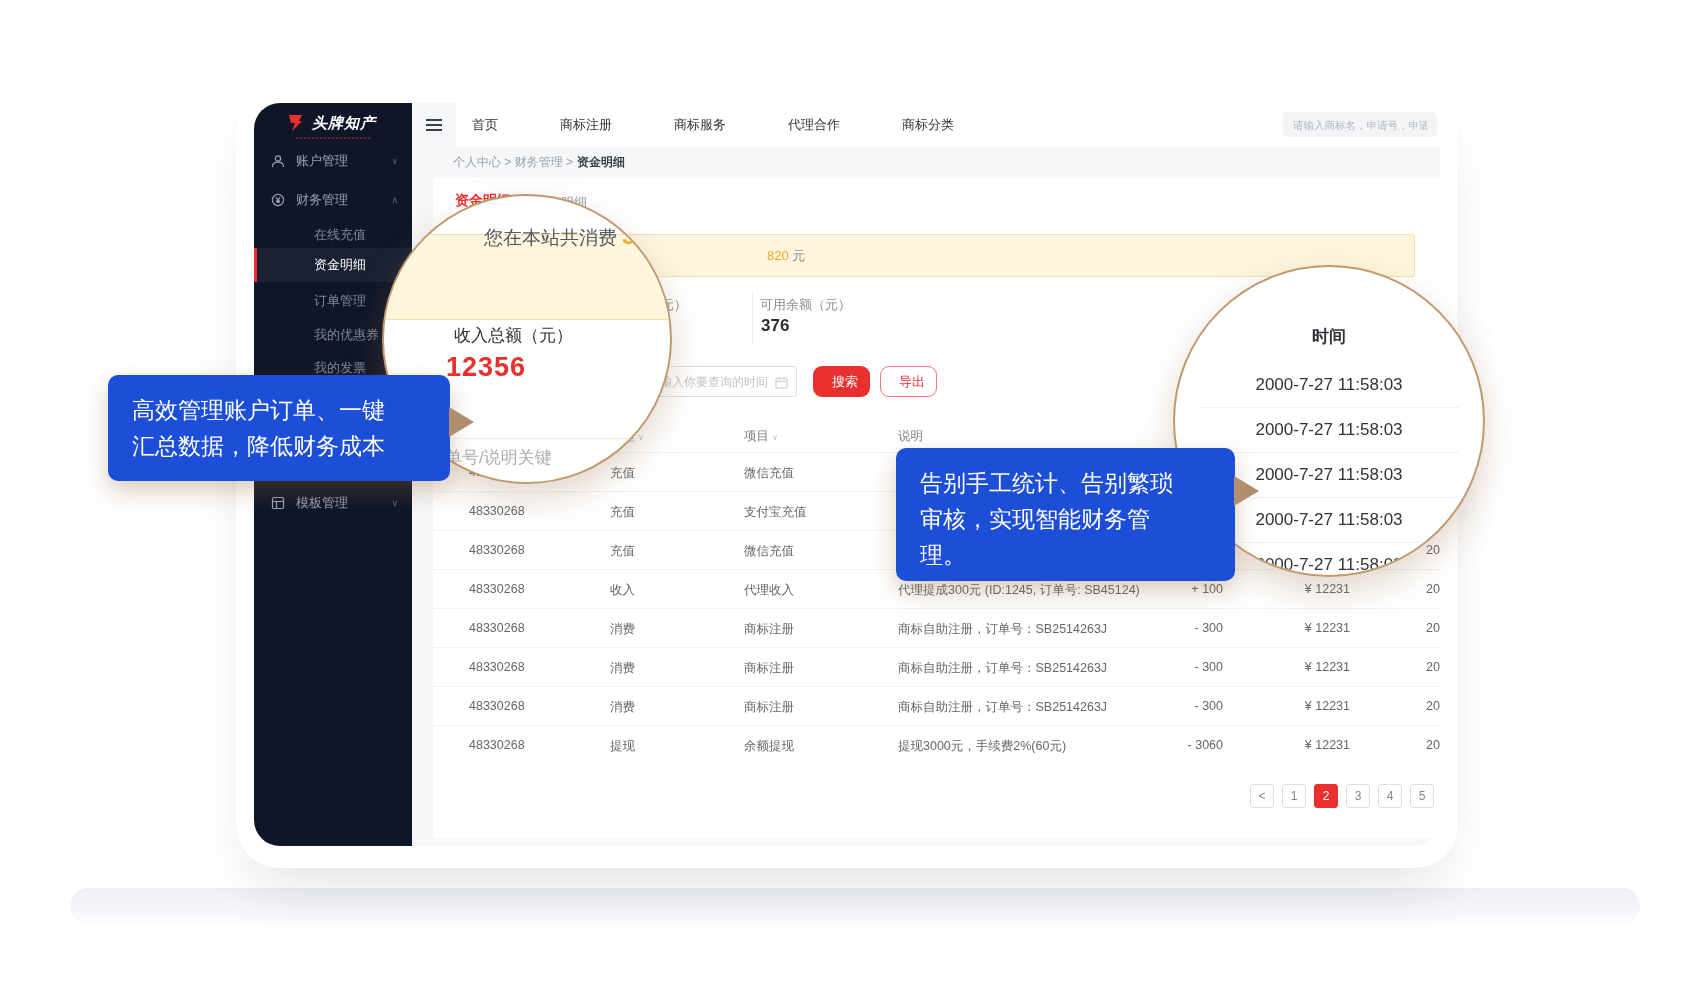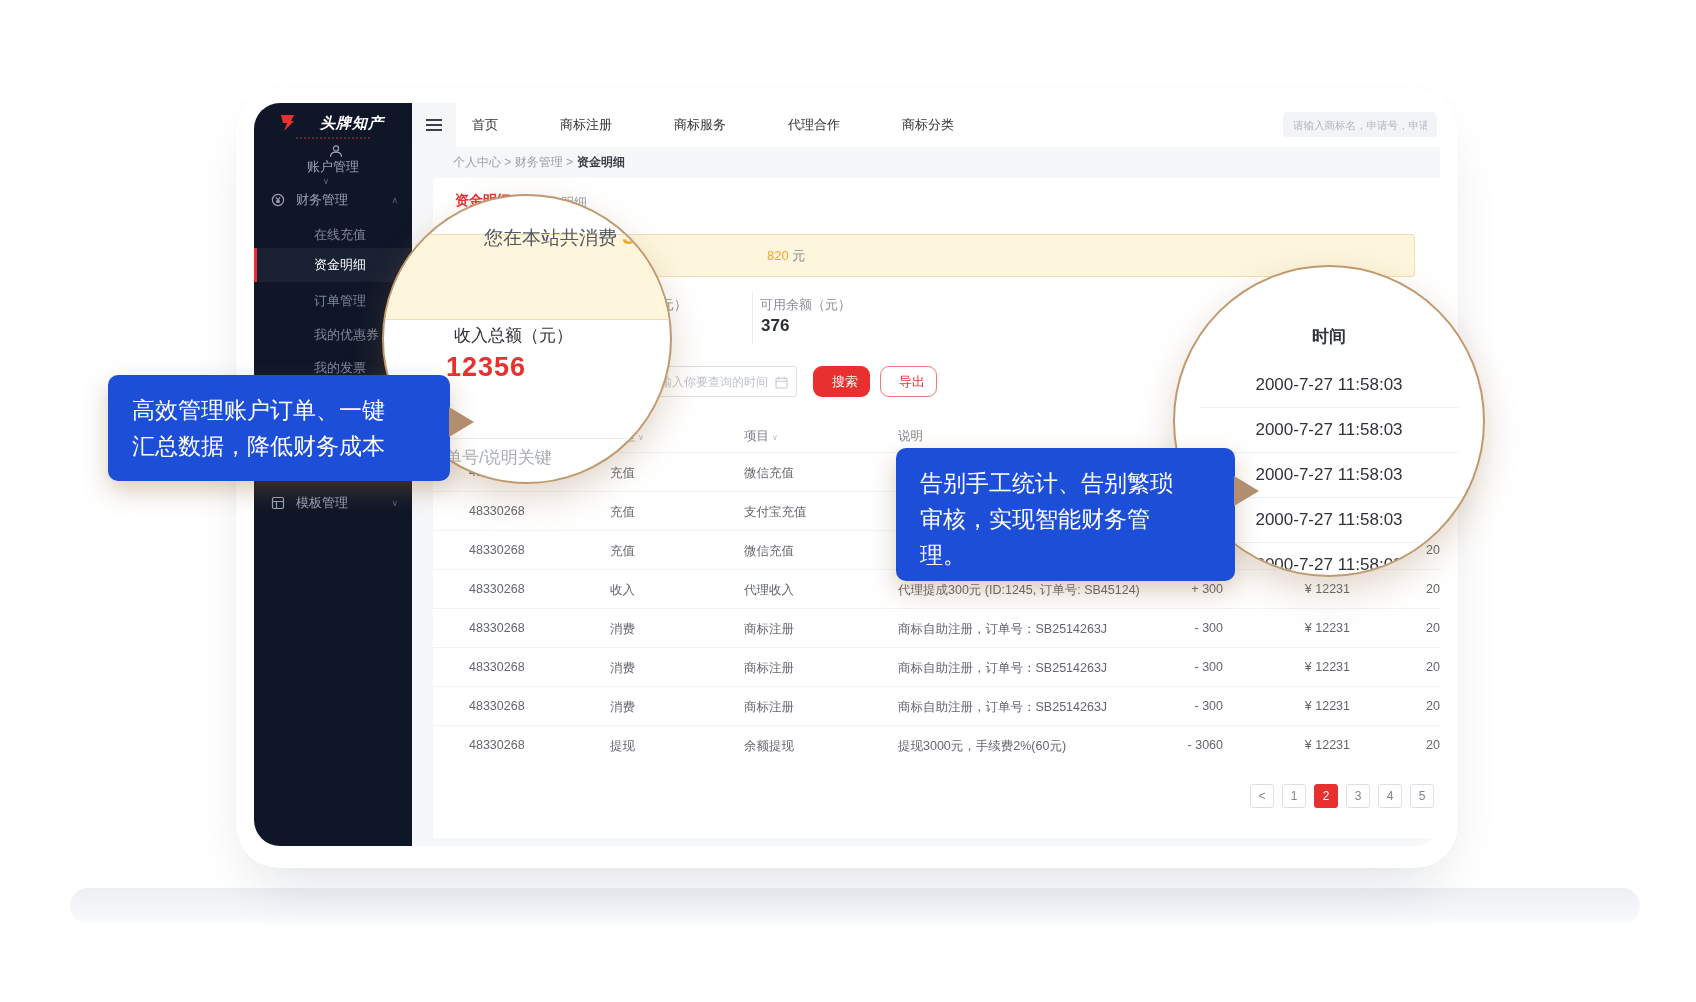--- a/index.html
+++ b/index.html
@@ -8,21 +8,21 @@
 
   
   .laptop-base{position:absolute;left:70px;top:888px;width:1570px;height:36px;border-radius:18px;
     background:linear-gradient(180deg,#edeff3 0%,#f6f7fa 70%,#fbfcfd 100%);}
   .screen{position:absolute;left:236px;top:87px;width:1222px;height:781px;background:#fff;border-radius:42px;
     box-shadow:0 30px 60px -20px rgba(15,22,40,.14),0 0 1px rgba(15,22,40,.08);overflow:hidden;}
   .app{position:absolute;left:18px;top:16px;width:1186px;height:743px;border-radius:26px;overflow:hidden;background:#f6f7f9;}
 
   
   .sidebar{position:absolute;left:0;top:0;width:158px;height:100%;background:#0f1628;}
-  .logo{position:absolute;left:24px;top:10px;display:flex;align-items:center;gap:22px;}
+  .logo{position:absolute;left:32px;top:10px;display:flex;align-items:center;gap:6px;}
   .logo-text{color:#fff;font-size:15px;font-weight:bold;font-style:italic;letter-spacing:1px;}
   .logo-sub{position:absolute;left:42px;top:34px;width:74px;border-bottom:2px dotted #a33;opacity:.55;}
   .side-item{position:absolute;left:0;width:158px;height:34px;display:flex;align-items:center;color:#9aa1b4;font-size:13px;cursor:pointer;}
   .side-item .s-ic{width:15px;margin-left:17px;margin-right:10px;display:flex;align-items:center;}
   .side-item .s-label{flex:1;}
   .side-item.child .s-label{margin-left:60px;font-size:13px;color:#7e8699;}
   .side-item .chev{margin-right:14px;font-size:9px;color:#5c6476;}
   .side-item.active{background:#1a2133;}
   .side-item.active .s-label{color:#fff;}
   .side-item.active::before{content:"";position:absolute;left:0;top:0;width:3px;height:34px;background:#e8312f;}
@@ -118,21 +118,21 @@
 
       <div class="sidebar">
         <div class="logo">
           <svg width="20" height="20" viewBox="0 0 20 20">
             <path d="M3 2 L16 2 L13 8 L16 8 L6 18 L9 10 L5 10 Z" fill="#e8312f"></path>
           </svg>
           <span class="logo-text">头牌知产</span>
         </div>
         <div class="logo-sub"></div>
 
-        <div class="side-item" style="top:41px;flex-direction:column;">
+        <div class="side-item" style="top:41px;">
           <span class="s-ic">
             <svg width="14" height="14" viewBox="0 0 14 14" fill="none" stroke="#9aa1b4" stroke-width="1.2">
               <circle cx="7" cy="4.5" r="2.6"></circle>
                 <path d="M1.5 13 C1.5 9.8 4 8.2 7 8.2 C10 8.2 12.5 9.8 12.5 13"></path>
             </svg>
           </span>
           <span class="s-label">账户管理</span>
           <span class="chev">∨</span>
         </div>
 
@@ -262,21 +262,21 @@
               <span class="c-amt"></span>
               <span class="c-bal"></span>
               <span class="c-time">2000-7-27 11:58:03</span>
             </div>
 
             <div class="t-row">
               <span class="c-order">48330268</span>
               <span class="c-type">收入</span>
               <span class="c-proj">代理收入</span>
               <span class="c-desc">代理提成300元 (ID:1245, 订单号: SB45124)</span>
-              <span class="c-amt">+ 300</span>
+              <span class="c-amt">+ 100</span>
               <span class="c-bal">¥ 12231</span>
               <span class="c-time">2000-7-27 11:58:03</span>
             </div>
 
             <div class="t-row">
               <span class="c-order">48330268</span>
               <span class="c-type">消费</span>
               <span class="c-proj">商标注册</span>
               <span class="c-desc">商标自助注册，订单号：SB2514263J</span>
               <span class="c-amt">- 300</span>

